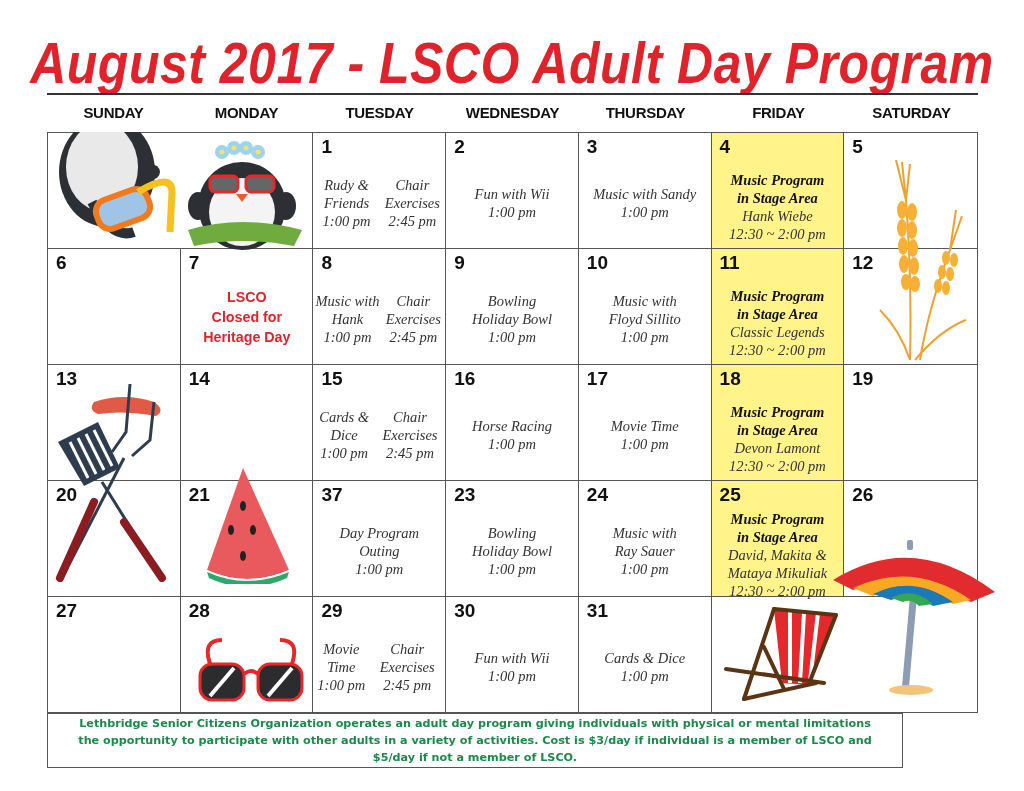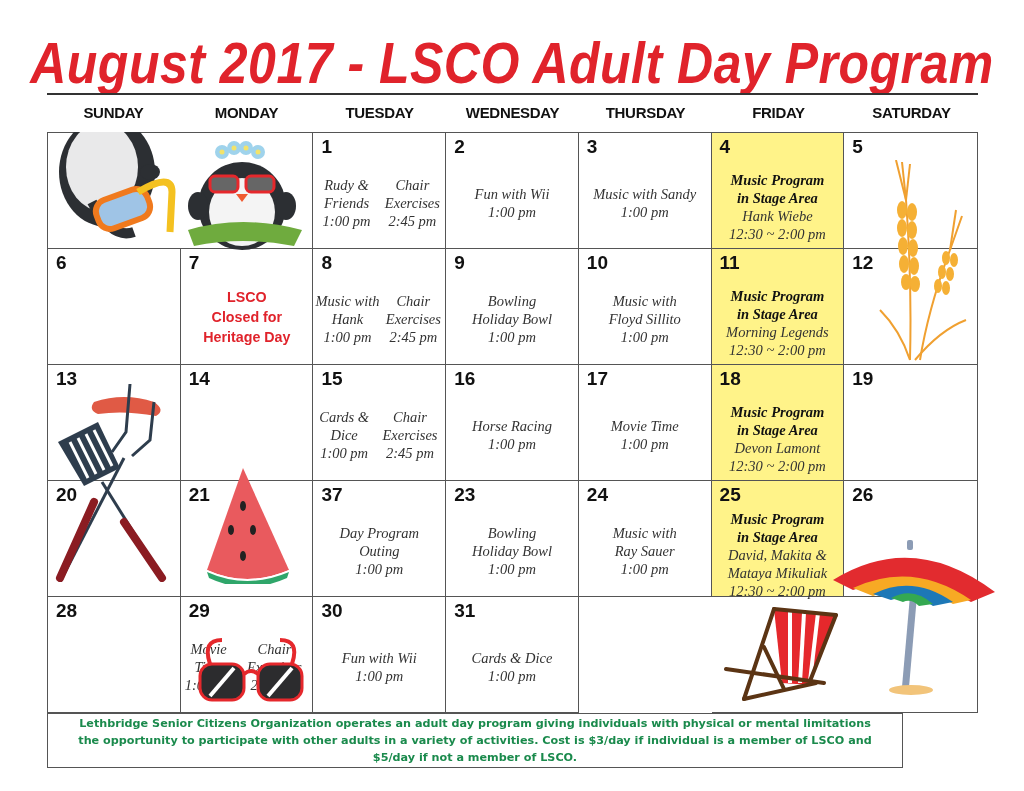--- a/index.html
+++ b/index.html
@@ -173,21 +173,21 @@
           <span class="ev-line">1:00 pm</span>
         </div>
       </div>
     </div>
   <div class="cell yellow">
       <span class="daynum">11</span>
       <div class="events yellow-ev">
         <div class="ev-group">
           <span class="ev-line ev-bold">Music Program</span>
           <span class="ev-line ev-bold">in Stage Area</span>
-          <span class="ev-line">Morning Legends</span>
+          <span class="ev-line">Classic Legends</span>
           <span class="ev-line">12:30 ~ 2:00 pm</span>
         </div>
       </div>
     </div>
   <div class="cell last-col">
       <span class="daynum">12</span>
     </div>
 
   <div class="cell">
       <span class="daynum">13</span>
@@ -286,20 +286,23 @@
           <span class="ev-line">David, Makita &amp;</span>
           <span class="ev-line">Mataya Mikuliak</span>
           <span class="ev-line">12:30 ~ 2:00 pm</span>
         </div>
       </div>
     </div>
   <div class="cell last-col">
       <span class="daynum">26</span>
     </div>
 
+  <div class="cell">
+      <span class="daynum">27</span>
+    </div>
   <div class="cell">
       <span class="daynum">28</span>
     </div>
   <div class="cell">
       <span class="daynum">29</span>
       <div class="events">
         <div class="ev-group">
           <span class="ev-line">Movie Time</span>
           <span class="ev-line">1:00 pm</span>
         </div>

